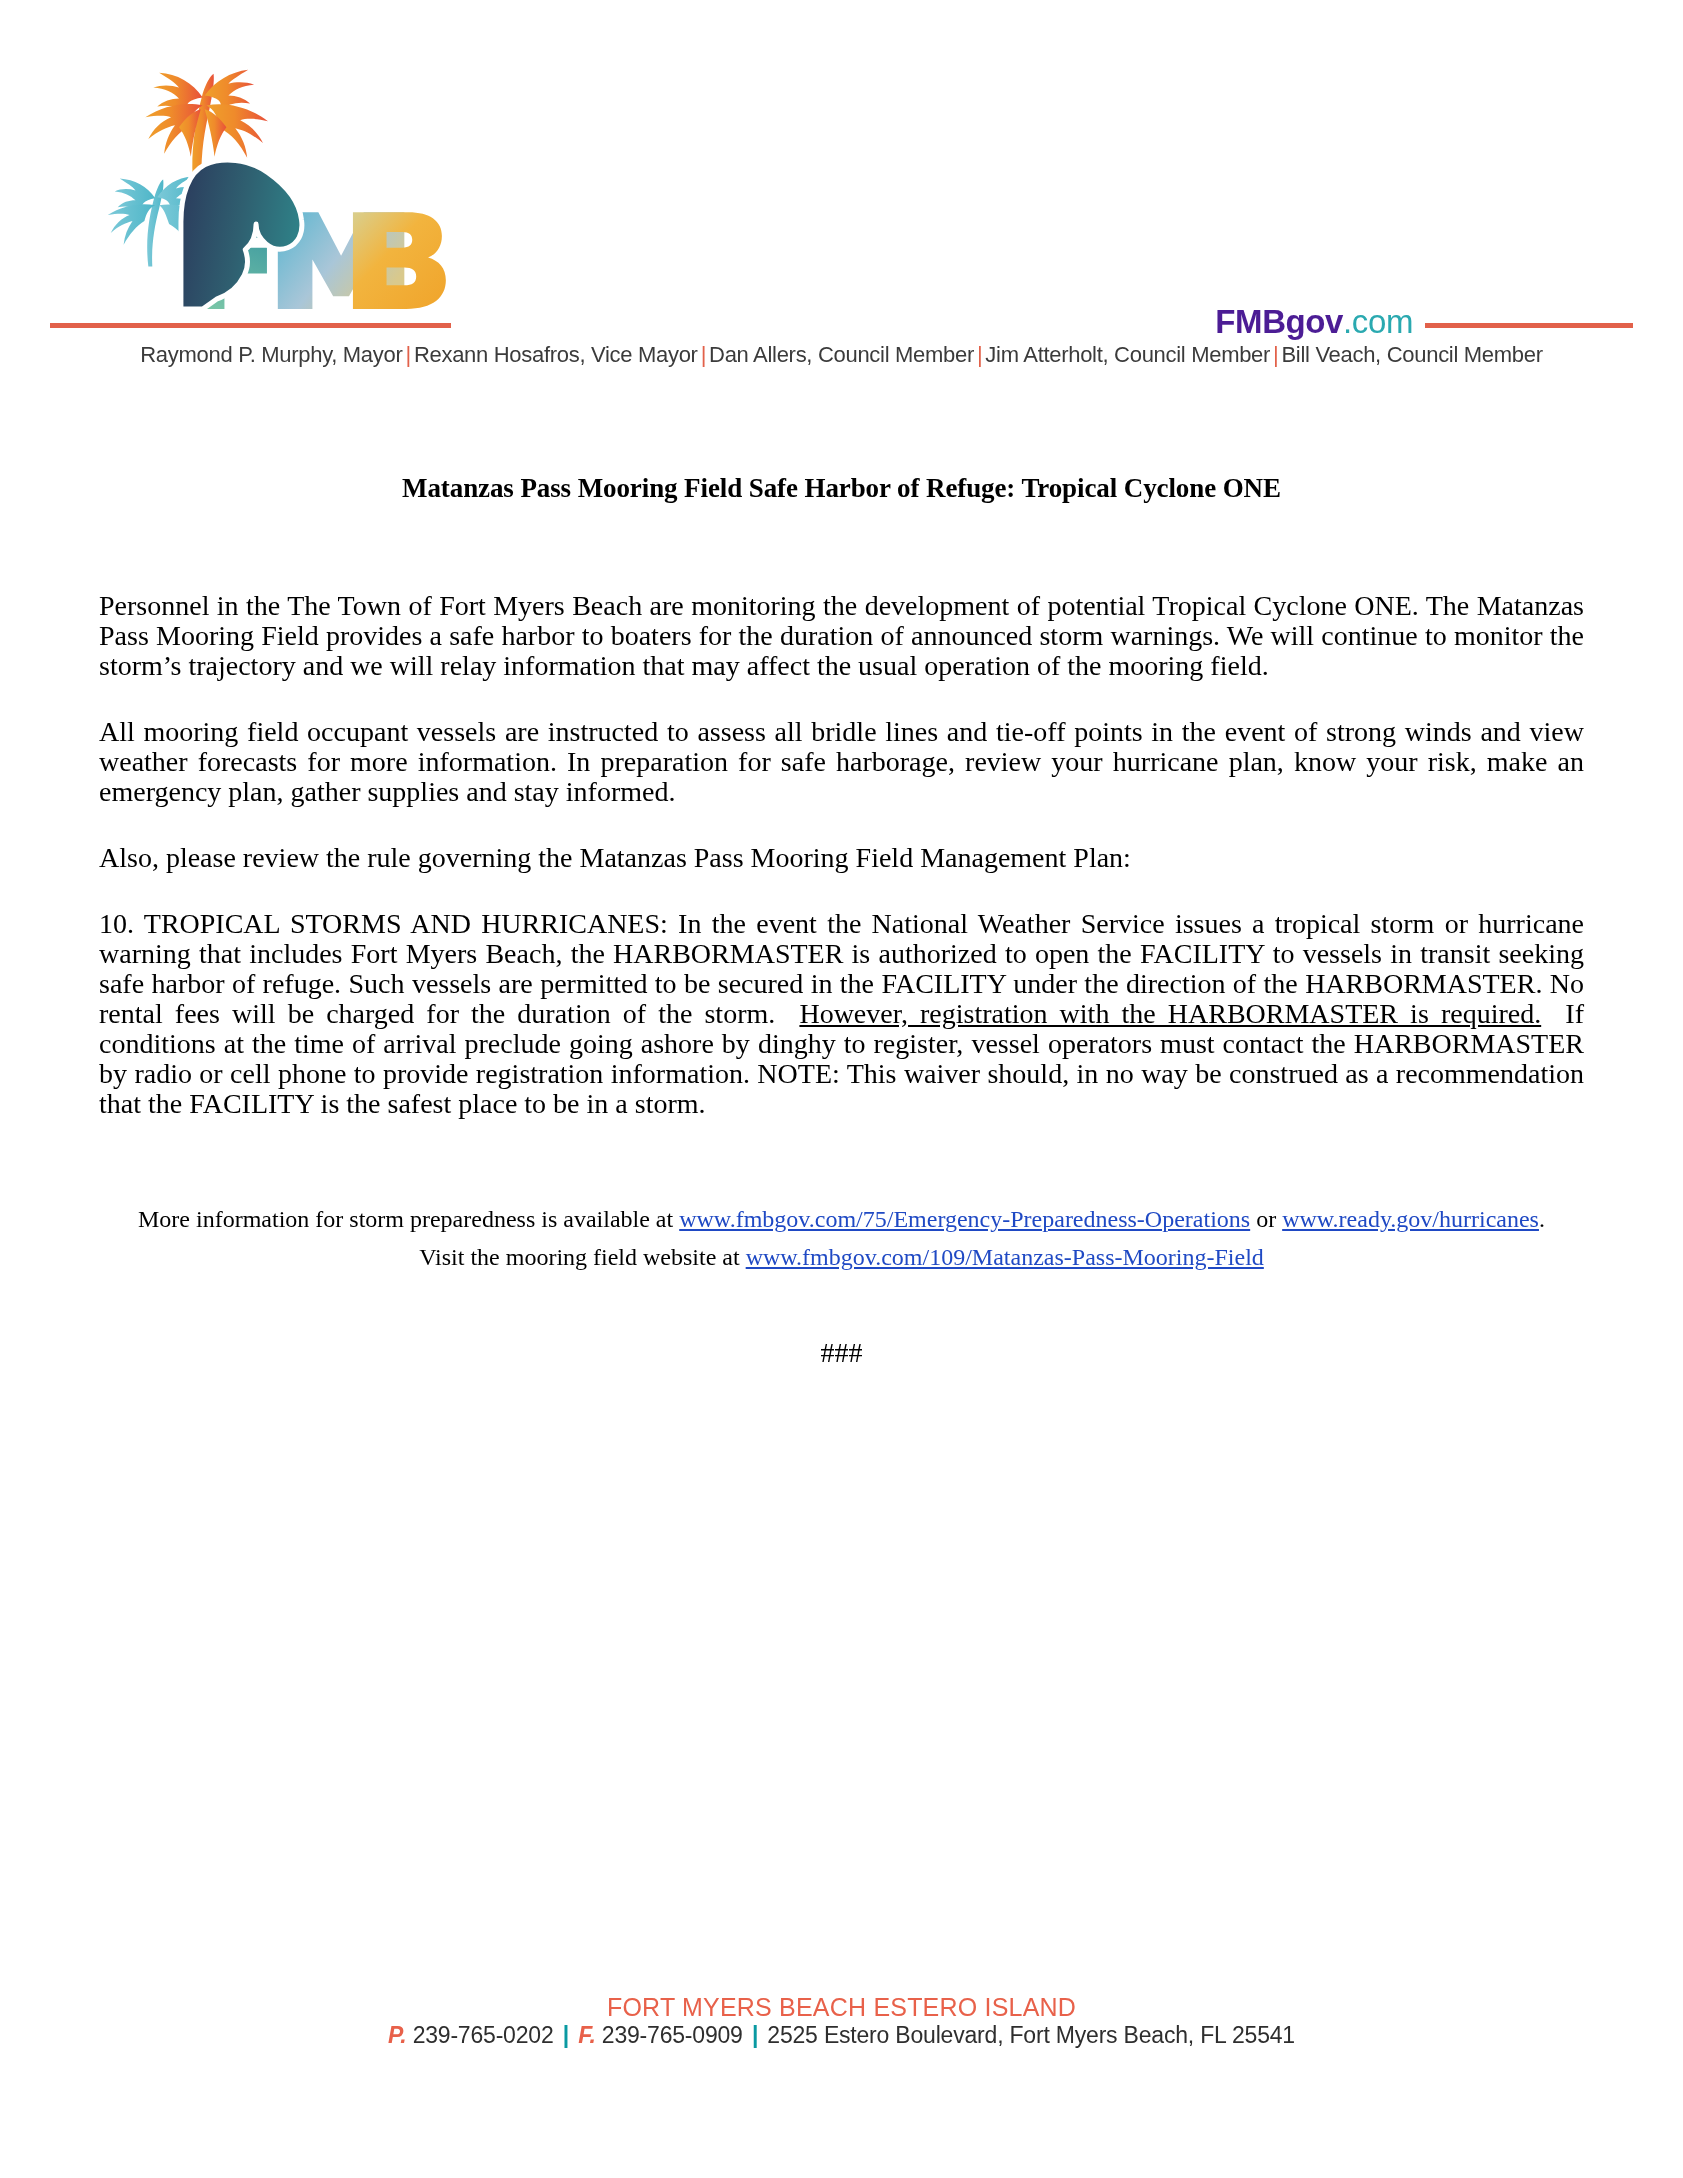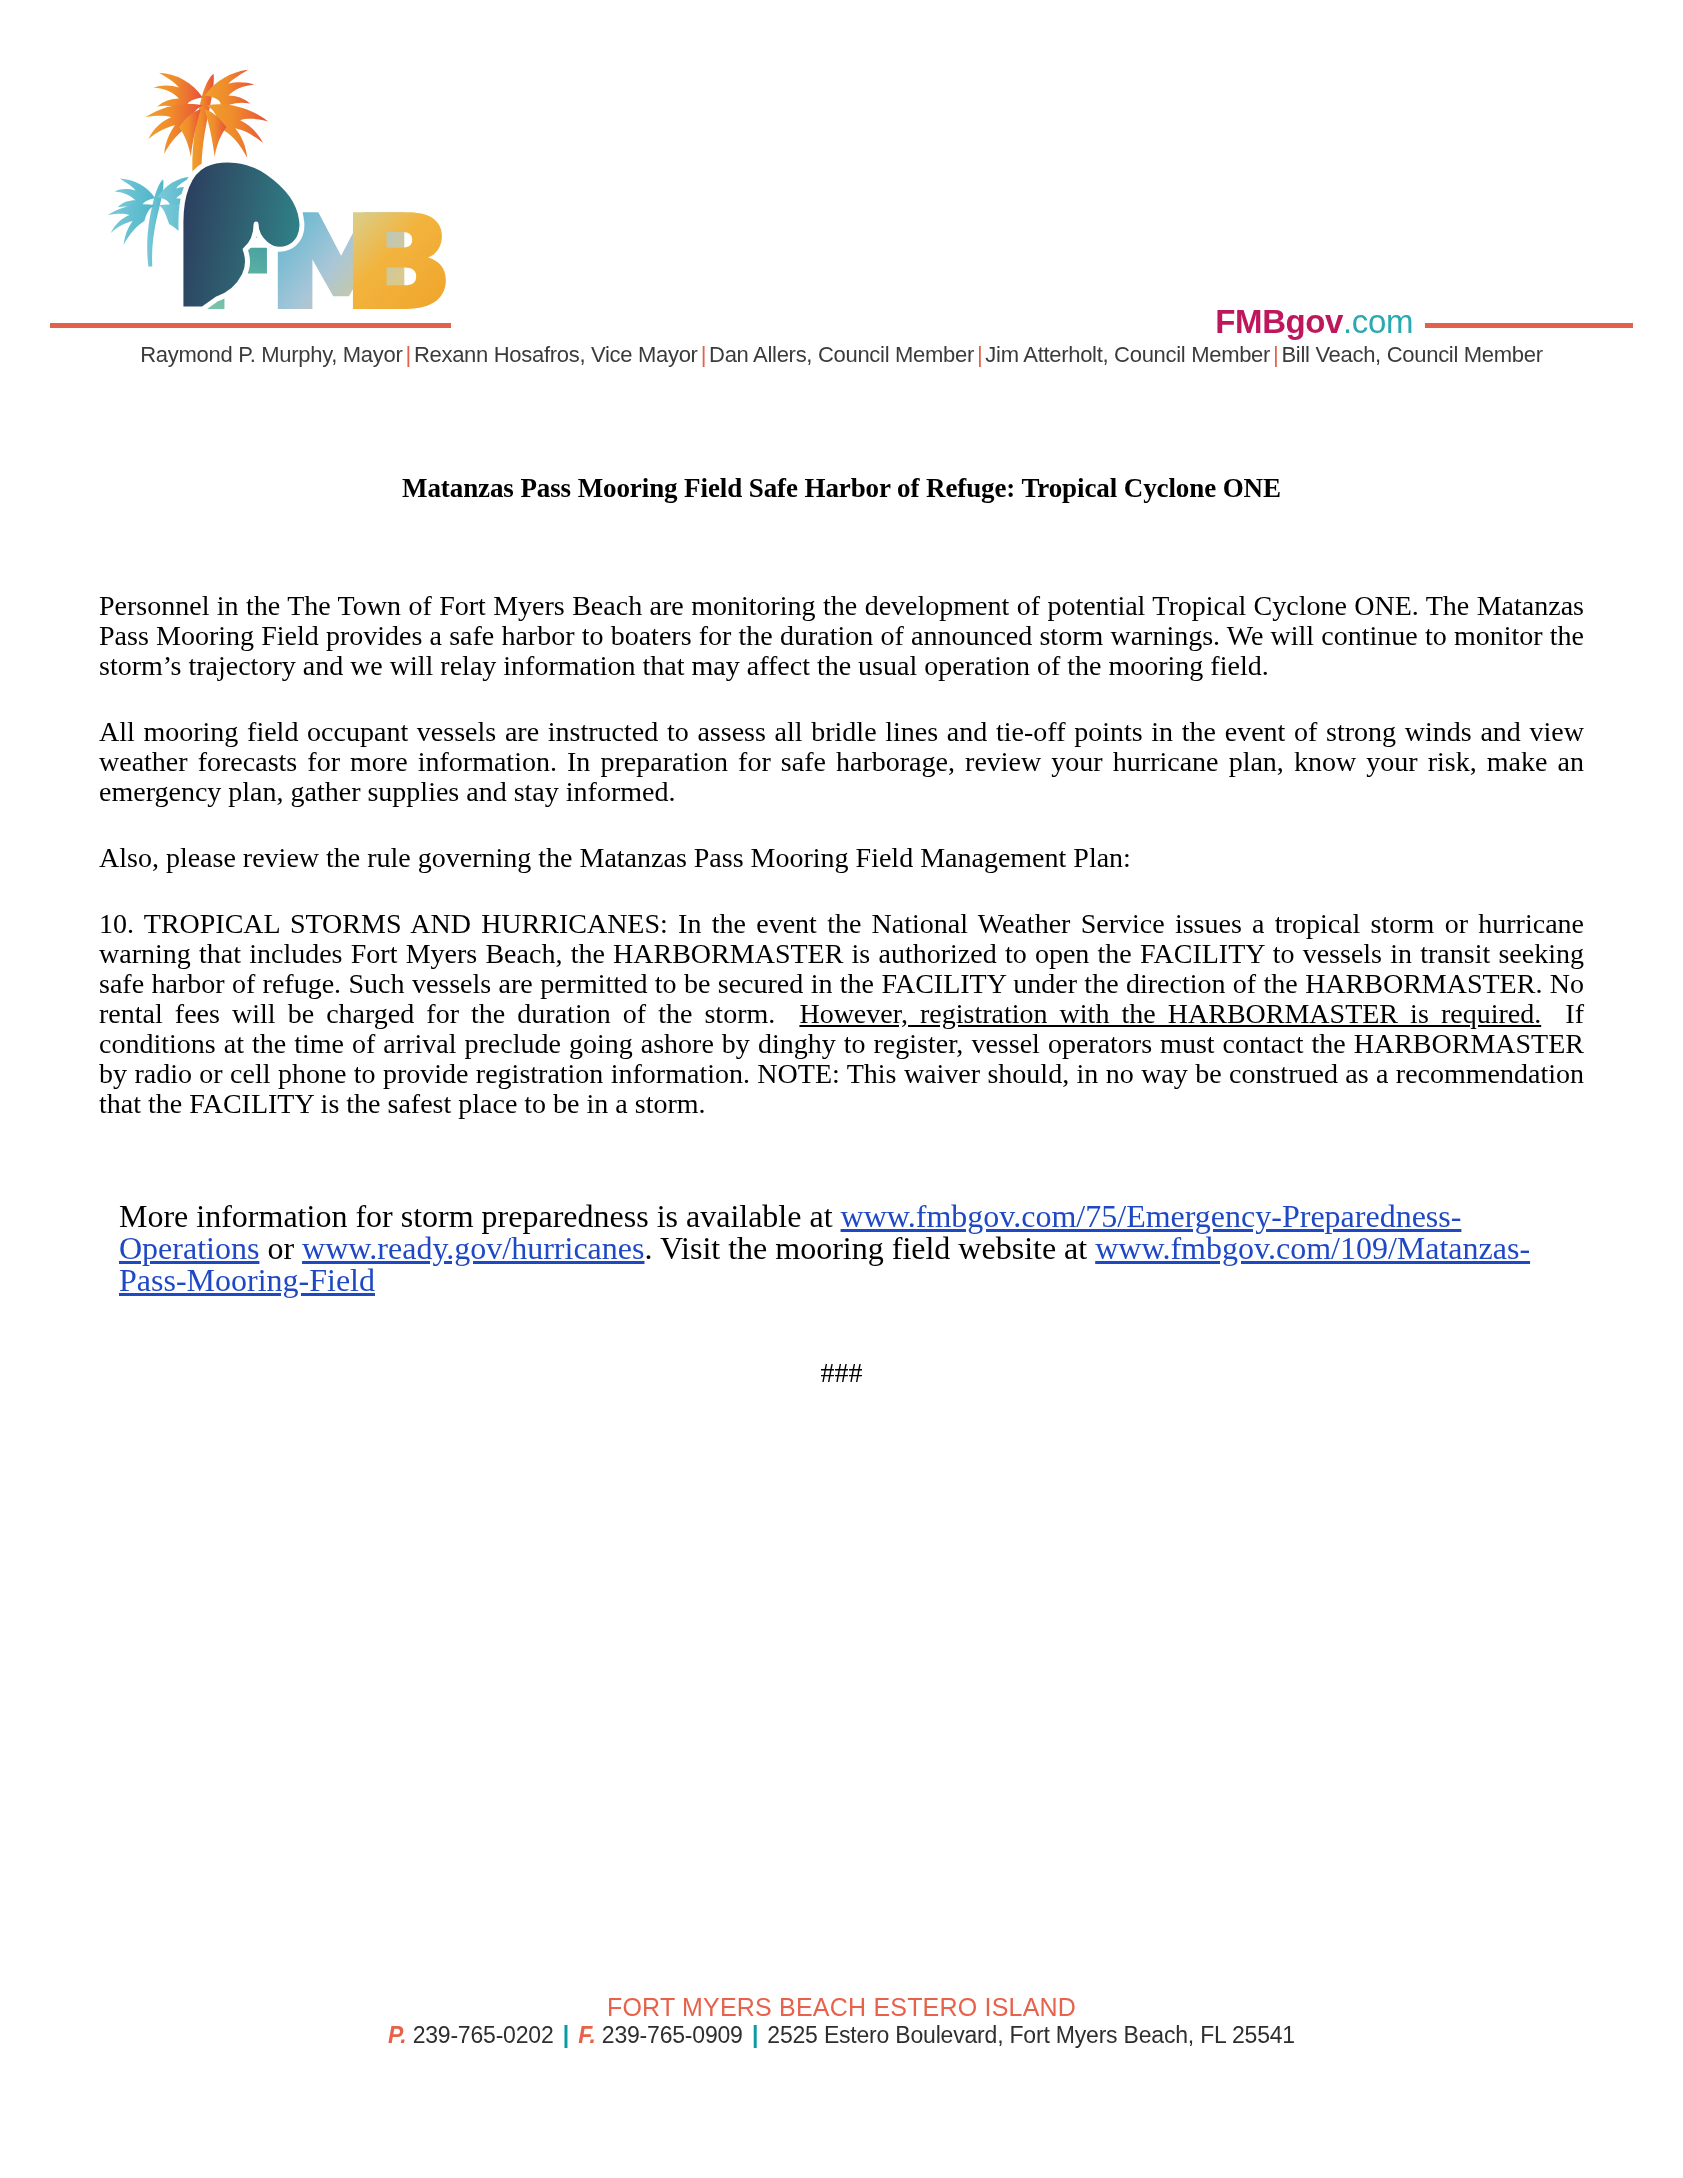--- a/index.html
+++ b/index.html
@@ -69,21 +69,21 @@
     position: absolute;
     right: 220px;
     top: -6px;
     font-family: "Liberation Sans", sans-serif;
     font-size: 33px;
     letter-spacing: -0.4px;
     white-space: nowrap;
   }
   .brandtext .bold {
     font-weight: bold;
-    color: #be185d;
+    color: #4c1d95;
   }
   .brandtext .light {
     font-weight: normal;
     color: #2aa9b0;
     text-align: right;
   }
 
   .officials {
     position: absolute;
     left: 50px;
@@ -128,22 +128,23 @@
   }
   .para.p1 { margin-top: 87px; }
   .para.p2 { margin-top: 36px; }
   .para.p3 { margin-top: 36px; }
   .para.p4 { margin-top: 36px; }
 
   .underline { text-decoration: underline; }
 
   .links-block {
     margin-top: 81px;
-    font-size: 32px;
-    line-height: 32px;
+    text-align: center;
+    font-size: 24px;
+    line-height: 38px;
     padding: 0 20px;
   }
   .lnk {
     color: #1f49c4;
     text-decoration: underline;
   }
 
   .hashes {
     margin-top: 61px;
     text-align: center;

